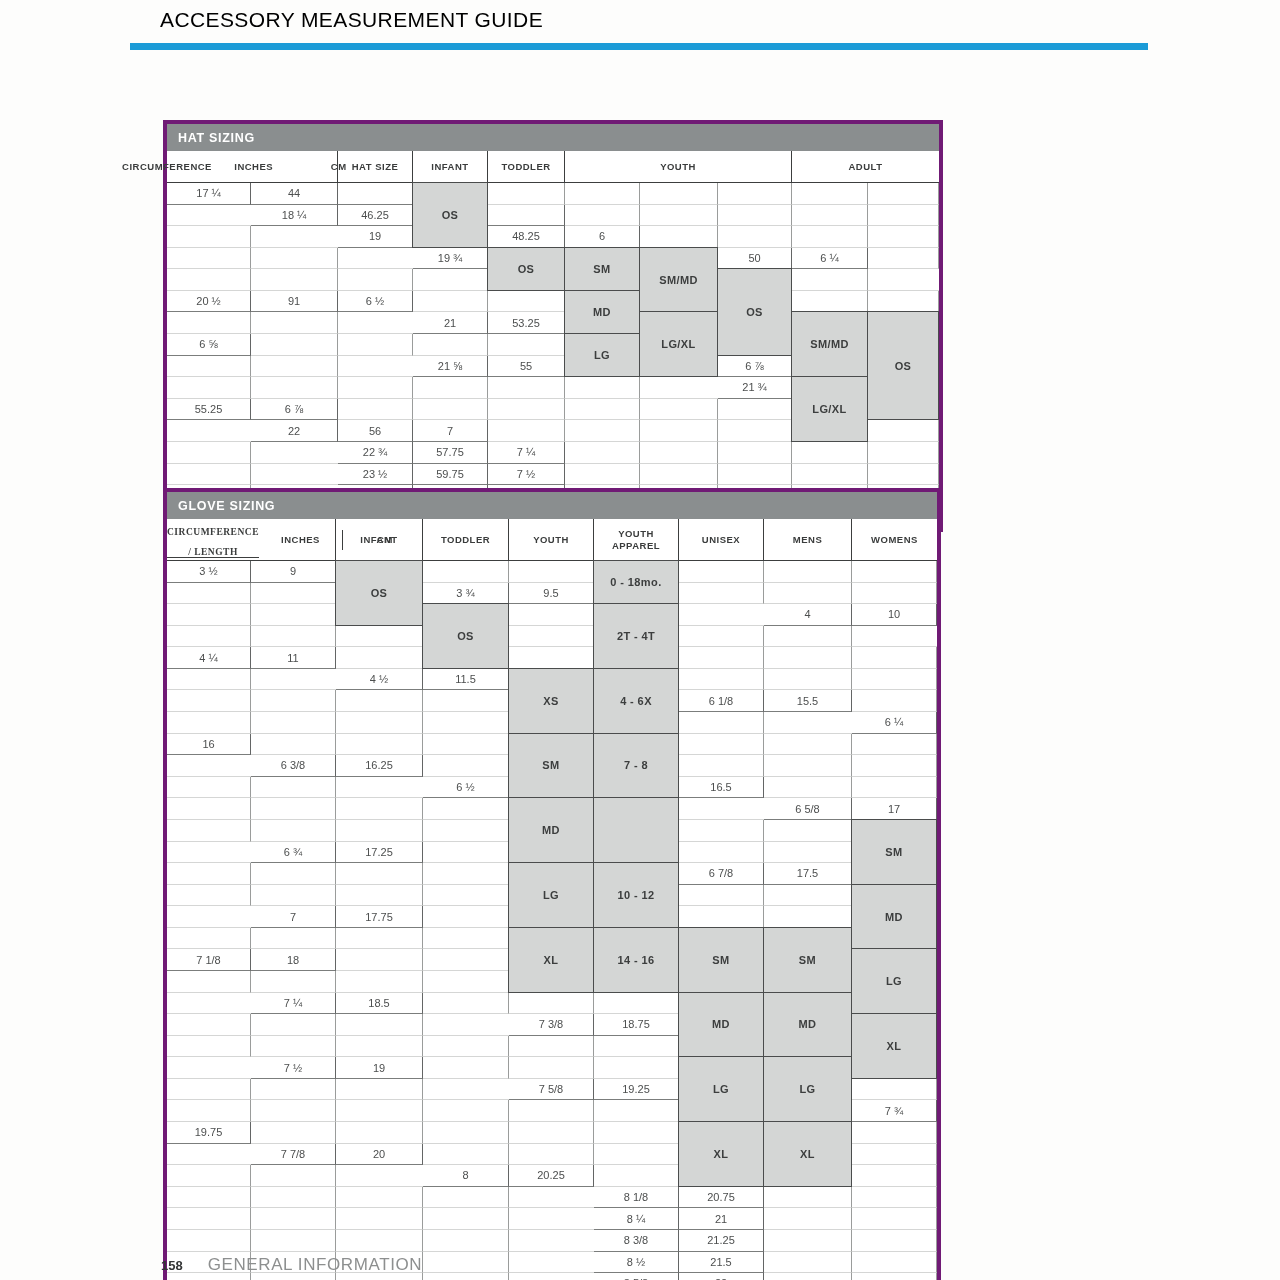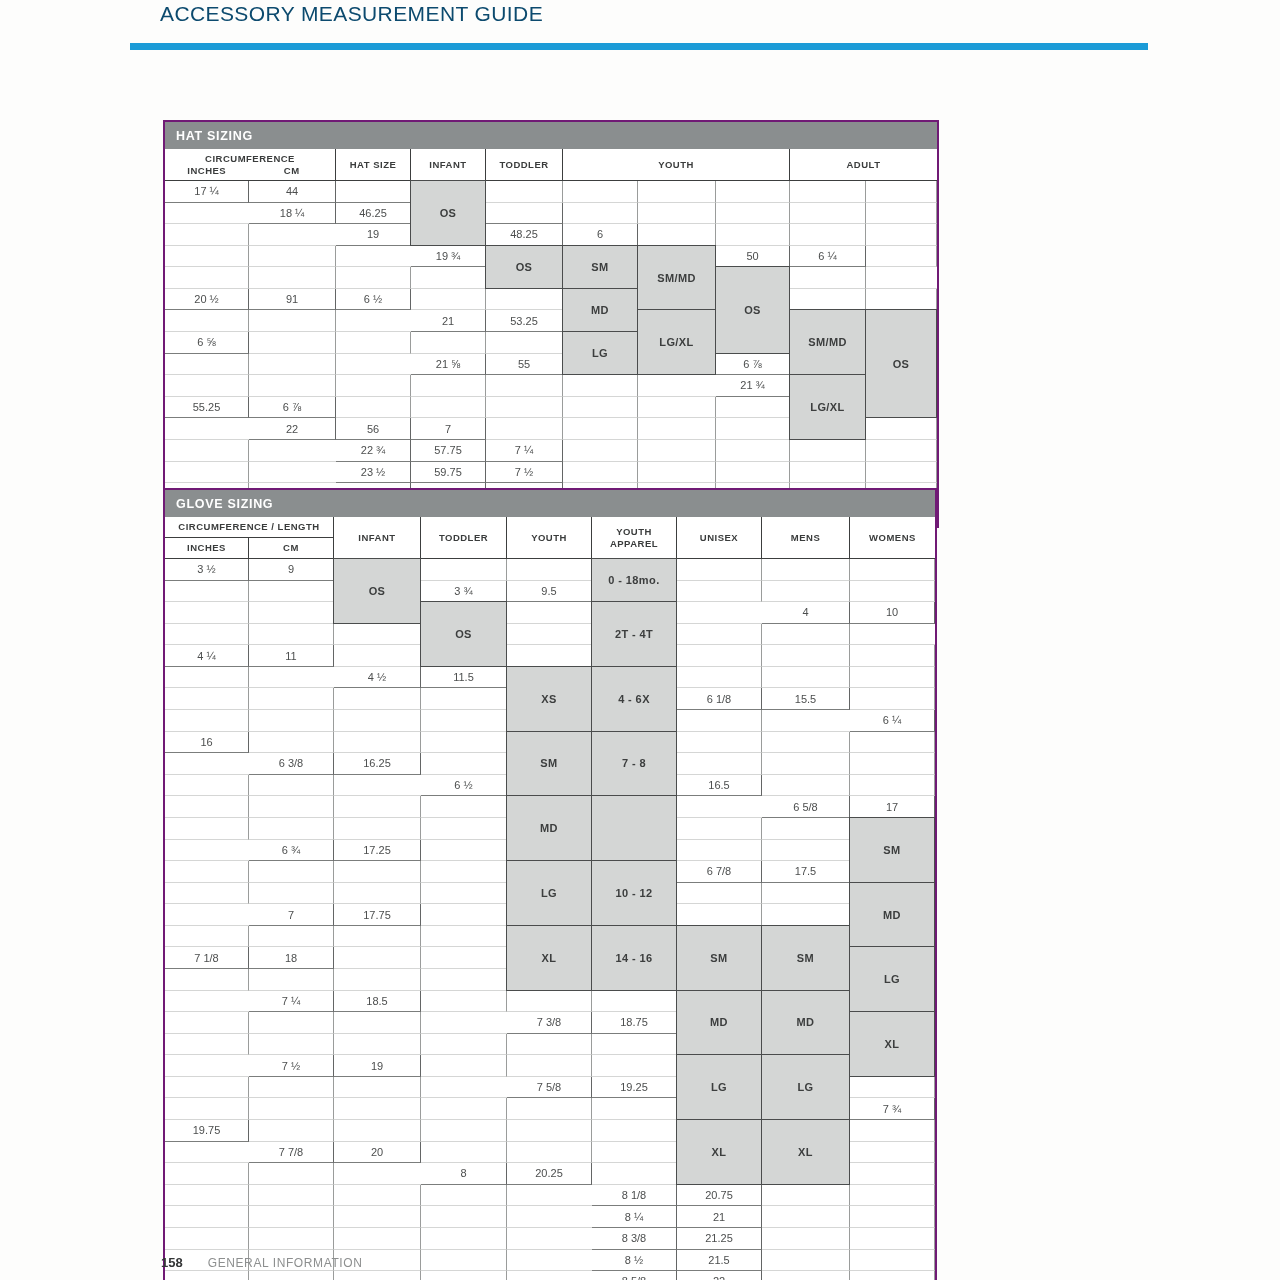--- a/index.html
+++ b/index.html
@@ -3,53 +3,53 @@
 <meta charset="utf-8">
 <style>
   html,body { margin:0; padding:0; background:#fbfbfa; }
   #page {
     position:relative; width:1280px; height:1280px; margin:0 auto;
     background:#fdfdfc; overflow:hidden;
     font-family:"Liberation Sans", sans-serif;
   }
   
   #page-title {
-    position:absolute; left:160px; top:2px;
-    font-size:21px; font-weight:500; letter-spacing:.4px; color:#0c4a6e;
+    position:absolute; left:160px; top:8px;
+    font-size:21px; font-weight:500; letter-spacing:.4px; color:#000000;
   }
   #title-rule {
     position:absolute; left:130px; top:43px; width:1018px; height:7px;
     background:#1b9bd7;
   }
   
   .table {
     position:absolute; background:#fef9c3;
-    border:2px solid #701a75; box-sizing:content-box;
+    border:4px solid #701a75; box-sizing:content-box;
   }
   .tbar {
     height:27px; background:#8a8e8f; color:#fff;
     font-size:12.5px; font-weight:700; letter-spacing:.7px;
     display:flex; align-items:center; padding-left:11px; box-sizing:border-box;
   }
   .thead { display:flex; border-bottom:1px solid #3c3e3e; background:#fff; }
   .th {
     box-sizing:border-box; border-right:1px solid #3c3e3e;
     display:flex; align-items:center; justify-content:center; text-align:center;
     font-size:9.5px; font-weight:700; letter-spacing:.5px; color:#3a3c3c;
     line-height:1.25; padding:0 10px;
   }
   .th.last { border-right:none; }
-  .circ { flex-direction:column; justify-content:center; padding:0; }
+  .circ { justify-content:center; padding:0; }
   .circ-top { width:100%; text-align:center; }
   .circ-sub { display:flex; width:100%; }
   .circ-sub span { display:inline-block; text-align:center; }
   
   .circ.split { justify-content:flex-start; }
   .circ.split .circ-top {
-    height:36px; line-height:20px; border-bottom:1px solid #3c3e3e; box-sizing:border-box;
+    height:36px; line-height:20px; border-bottom:1px solid #3c3e3e; box-sizing:border-box;font-family:Liberation Serif, serif;
   }
   .circ.split .circ-sub { flex:1; align-items:center; }
   .circ.split .circ-sub span.divr { border-right:1px solid #3c3e3e; height:100%; line-height:20px; box-sizing:border-box; }
   
   .grid { display:grid; background:#fff; }
   .cell {
     box-sizing:border-box;
     display:flex; align-items:center; justify-content:center;
     font-size:11px; color:#4c4e4e; overflow:hidden;
   }
@@ -58,21 +58,21 @@
   .cell.nr { border-right:none; }
   .cell.nb { border-bottom:none; }
   .cell.merged {
     background:#d4d6d5; border:1px solid #4a4c4c;
     margin:-1px 0 0 -1px; position:relative; z-index:2;
     font-size:11px; font-weight:700; letter-spacing:.4px; color:#3c3e3e;
   }
   
   #footer { position:absolute; left:161px; top:1255px; display:flex; align-items:baseline; }
   #footer .num { font-size:13px; font-weight:700; color:#333536; }
-  #footer .sec { font-size:12px; color:#8d8f8f; letter-spacing:.6px; margin-left:25px; }
+  #footer .sec { font-size:17px; color:#8d8f8f; letter-spacing:.6px; margin-left:25px; }
 </style>
 </head>
 <body>
 
 <div id="page">
 
   <div id="page-title">ACCESSORY MEASUREMENT GUIDE</div>
   <div id="title-rule"></div>
 
   <div class="table" id="hat-table" style="left:163px; top:120px; width:772px;">

